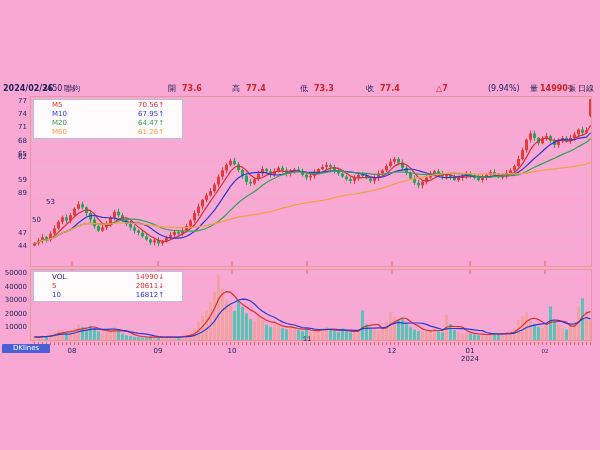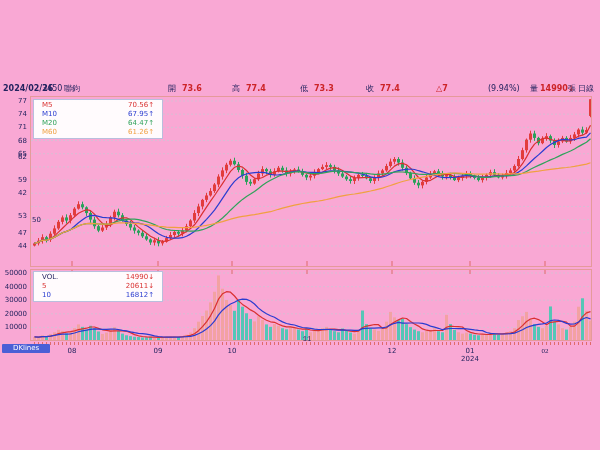--- a/index.html
+++ b/index.html
@@ -3,21 +3,21 @@
 <meta charset="utf-8">
 <style>
   html,body{margin:0;padding:0;width:600px;height:450px;background:#ffffff;overflow:hidden;
     font-family:"DejaVu Sans","Liberation Sans",sans-serif;}
   #screen{position:relative;width:600px;height:450px;background:#f9a8d4;}
   
   .htxt{position:absolute;top:84px;font-size:8px;line-height:10px;color:#23235f;white-space:nowrap;}
   .hred{color:#cc2427;font-weight:bold;}
   .hbold{font-weight:bold;}
   
-  .legend{position:absolute;background:rgba(255,255,255,0.95);border:1px solid #b9bedd;z-index:5;width:112px;padding:1px 8px;}
+  .legend{position:absolute;background:rgba(255,255,255,0.95);border:1px solid #b9bedd;z-index:5;width:112px;padding:1px 18px;}
   .legend .row{display:flex;justify-content:space-between;font-size:7px;line-height:9px;}
   
   .axlab{position:absolute;width:26px;text-align:right;font-size:7px;line-height:10px;color:#23235f;}
   .mlab{position:absolute;width:24px;text-align:center;font-size:7px;line-height:8px;color:#23235f;}
   
   #badge{position:absolute;left:2px;top:344px;background:#4b5fd6;color:#ffffff;font-size:7px;
     line-height:9px;padding:0 11px;border-radius:1px;cursor:pointer;}
   svg{position:absolute;}
 </style>
 </head>
@@ -370,22 +370,22 @@
       </div>
     </div>
   <div id="price-axis">
       <div class="axlab" style="left: 1px; top: 96px;">77</div>
       <div class="axlab" style="left: 1px; top: 109.182px;">74</div>
       <div class="axlab" style="left: 1px; top: 122.364px;">71</div>
       <div class="axlab" style="left: 1px; top: 135.545px;">68</div>
       <div class="axlab" style="left: 1px; top: 148.727px;">65</div>
       <div class="axlab" style="left: 1px; top: 152px;">62</div>
       <div class="axlab" style="left: 1px; top: 175.091px;">59</div>
-      <div class="axlab" style="left: 1px; top: 188.273px;">42</div>
-      <div class="axlab" style="left: 1px; top: 211px;">53</div>
+      <div class="axlab" style="left: 1px; top: 188.273px;">89</div>
+      <div class="axlab" style="left: 1px; top: 197px; padding-left: 28px;">53</div>
       <div class="axlab" style="left: 1px; top: 214.636px; margin-left: 14px;">50</div>
       <div class="axlab" style="left: 1px; top: 227.818px;">47</div>
       <div class="axlab" style="left: 1px; top: 241px;">44</div>
     </div>
 
   <svg id="vol-svg" style="left:30px;top:269px" width="562" height="72">
       <line x1="1" x2="561" y1="4" y2="4" stroke="#c9c9d6" stroke-width="0.7" stroke-dasharray="2,2"></line>
       <line x1="1" x2="561" y1="17.599999999999994" y2="17.599999999999994" stroke="#c9c9d6" stroke-width="0.7" stroke-dasharray="2,2"></line>
       <line x1="1" x2="561" y1="31.199999999999996" y2="31.199999999999996" stroke="#c9c9d6" stroke-width="0.7" stroke-dasharray="2,2"></line>
       <line x1="1" x2="561" y1="44.8" y2="44.8" stroke="#c9c9d6" stroke-width="0.7" stroke-dasharray="2,2"></line>

